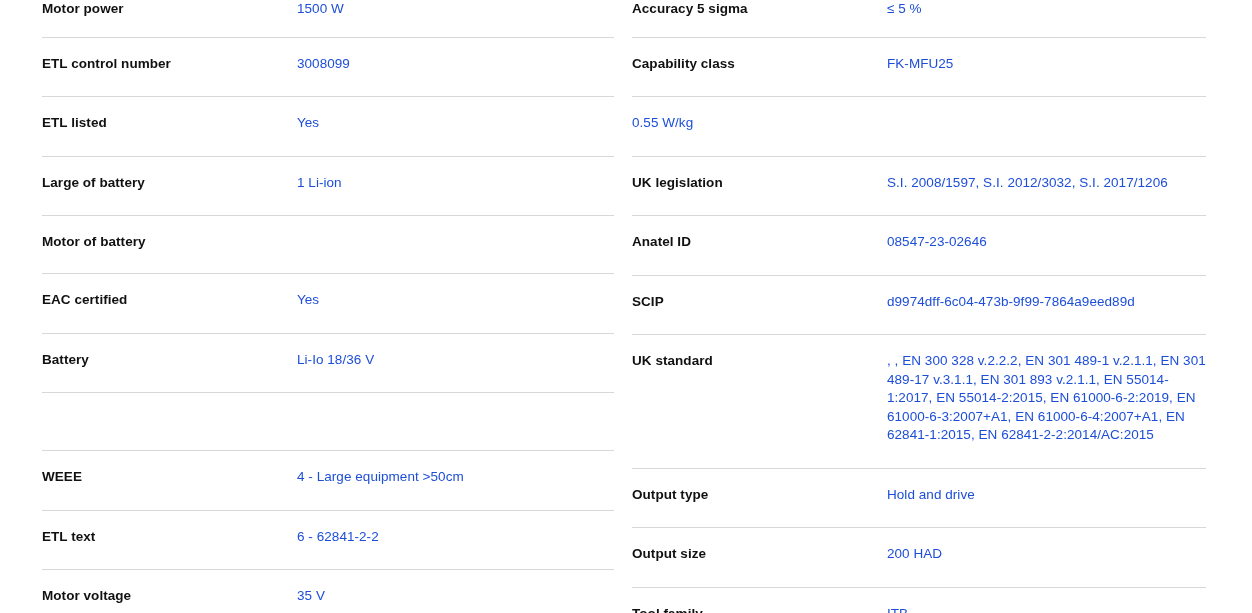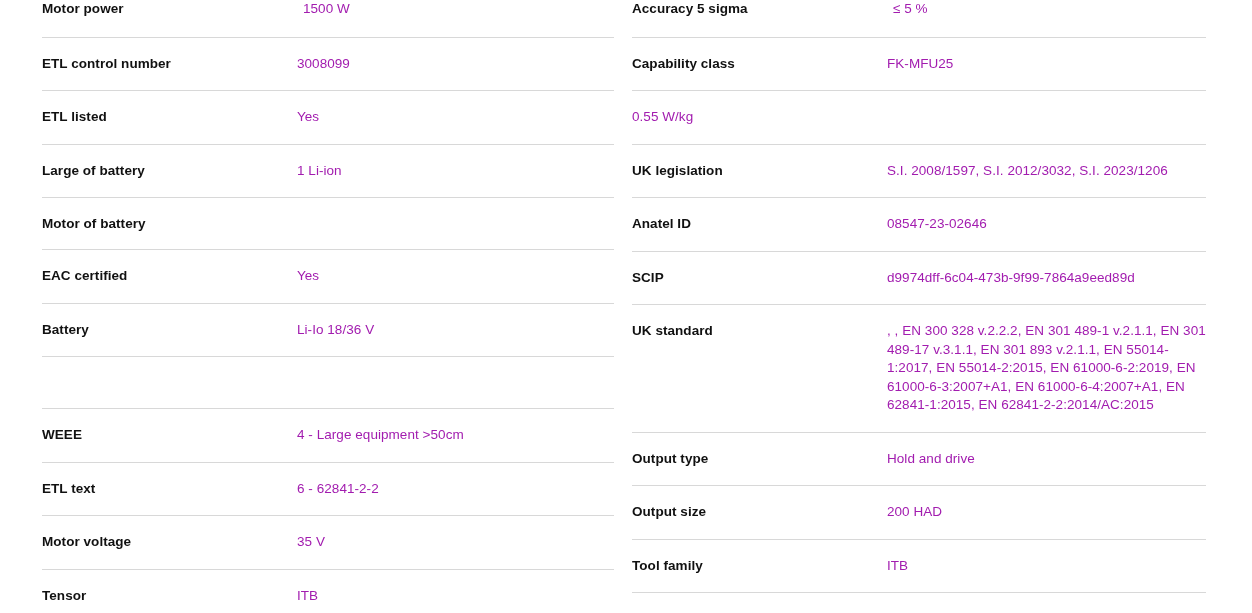--- a/index.html
+++ b/index.html
@@ -30,46 +30,45 @@
     margin-right: 18px;
   }
   .col-right {
     width: 574px;
   }
   .spec-row {
     display: flex;
     align-items: flex-start;
     border-bottom: 1px solid #d8d8d8;
     padding-top: 17px;
-    padding-bottom: 17px;
+    padding-bottom: 23px;
     min-height: 17px;
   }
   .spec-row.first-row {
     padding-top: 0;
     padding-bottom: 18px;
-    gap: 6px;
   }
   .spec-label {
     flex: 0 0 auto;
     width: 255px;
     font-size: 13.5px;
     font-weight: bold;
     line-height: 17px;
     color: #111111;
     letter-spacing: 0.05px;
   }
   .col-right .spec-label {
     width: 255px;
   }
   .spec-value {
     flex: 1 1 auto;
     font-size: 13.5px;
     font-weight: normal;
     line-height: 18.5px;
-    color: #a21caf;
+    color: #1d4ed8;
     letter-spacing: 0.05px;
   }
 </style>
 </head>
 <body>
 
 <div class="spec-page">
 
   <div class="spec-column col-left">
     <div class="spec-row first-row">
@@ -126,21 +125,21 @@
     </div>
     <div class="spec-row">
       <div class="spec-label">Capability class</div>
       <div class="spec-value">FK-MFU25</div>
     </div>
     <div class="spec-row">
       <div class="spec-value">0.55 W/kg</div>
     </div>
     <div class="spec-row">
       <div class="spec-label">UK legislation</div>
-      <div class="spec-value">S.I. 2008/1597, S.I. 2012/3032, S.I. 2023/1206</div>
+      <div class="spec-value">S.I. 2008/1597, S.I. 2012/3032, S.I. 2017/1206</div>
     </div>
     <div class="spec-row">
       <div class="spec-label">Anatel ID</div>
       <div class="spec-value">08547-23-02646</div>
     </div>
     <div class="spec-row">
       <div class="spec-label">SCIP</div>
       <div class="spec-value">d9974dff-6c04-473b-9f99-7864a9eed89d</div>
     </div>
     <div class="spec-row">

